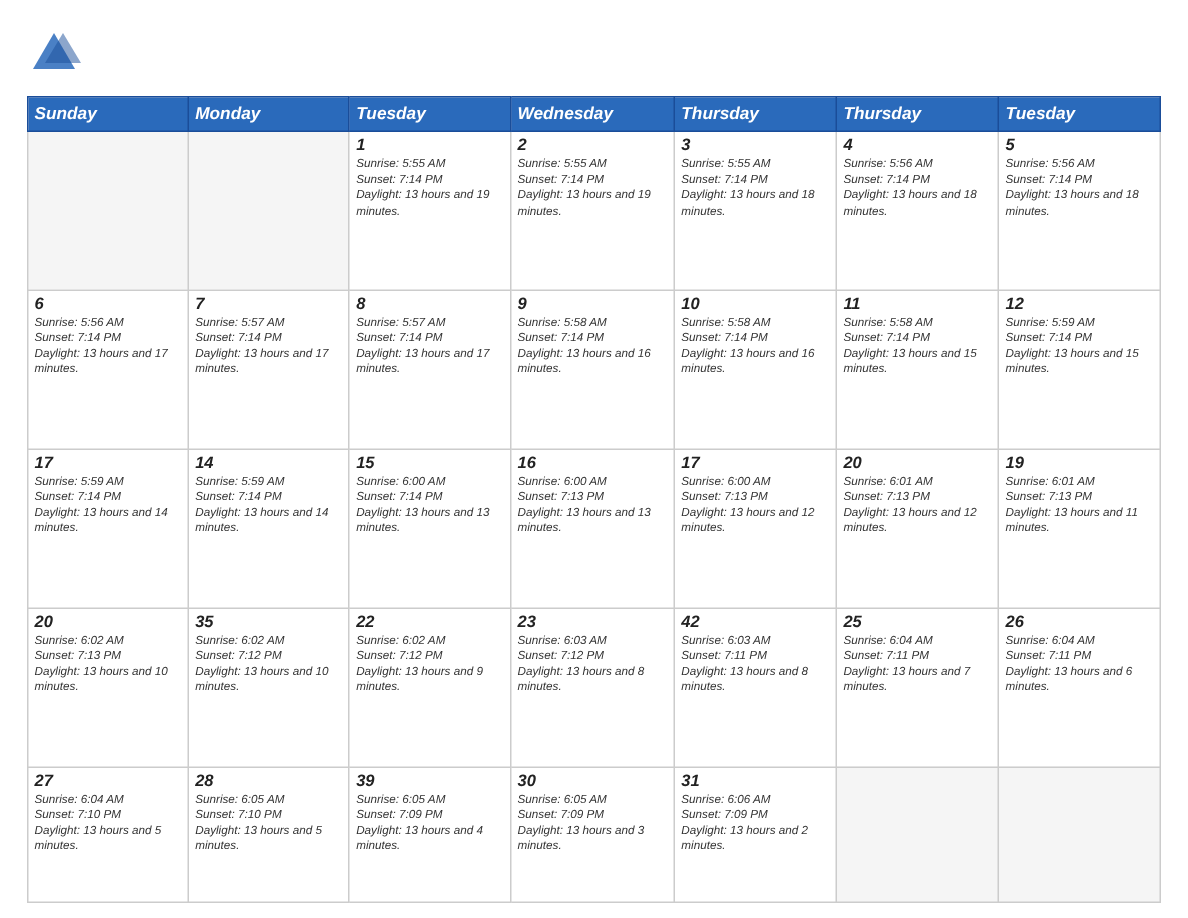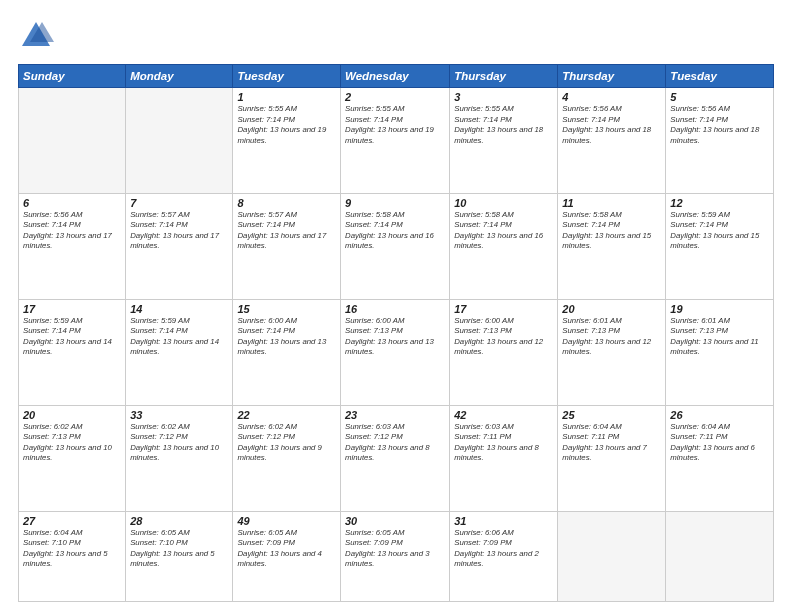--- a/index.html
+++ b/index.html
@@ -263,21 +263,21 @@
           </td>
         </tr>
         <tr>
           <td>
             <span class="day-number">20</span>
             <div class="day-info" style="white-space: pre-line;">Sunrise: 6:02 AM
 Sunset: 7:13 PM
 Daylight: 13 hours and 10 minutes.</div>
           </td>
           <td>
-            <span class="day-number">33</span>
+            <span class="day-number">35</span>
             <div class="day-info" style="white-space: pre-line;">Sunrise: 6:02 AM
 Sunset: 7:12 PM
 Daylight: 13 hours and 10 minutes.</div>
           </td>
           <td>
             <span class="day-number">22</span>
             <div class="day-info" style="white-space: pre-line;">Sunrise: 6:02 AM
 Sunset: 7:12 PM
 Daylight: 13 hours and 9 minutes.</div>
           </td>
@@ -313,21 +313,21 @@
 Sunset: 7:10 PM
 Daylight: 13 hours and 5 minutes.</div>
           </td>
           <td>
             <span class="day-number">28</span>
             <div class="day-info" style="white-space: pre-line;">Sunrise: 6:05 AM
 Sunset: 7:10 PM
 Daylight: 13 hours and 5 minutes.</div>
           </td>
           <td>
-            <span class="day-number">49</span>
+            <span class="day-number">39</span>
             <div class="day-info" style="white-space: pre-line;">Sunrise: 6:05 AM
 Sunset: 7:09 PM
 Daylight: 13 hours and 4 minutes.</div>
           </td>
           <td>
             <span class="day-number">30</span>
             <div class="day-info" style="white-space: pre-line;">Sunrise: 6:05 AM
 Sunset: 7:09 PM
 Daylight: 13 hours and 3 minutes.</div>
           </td>

